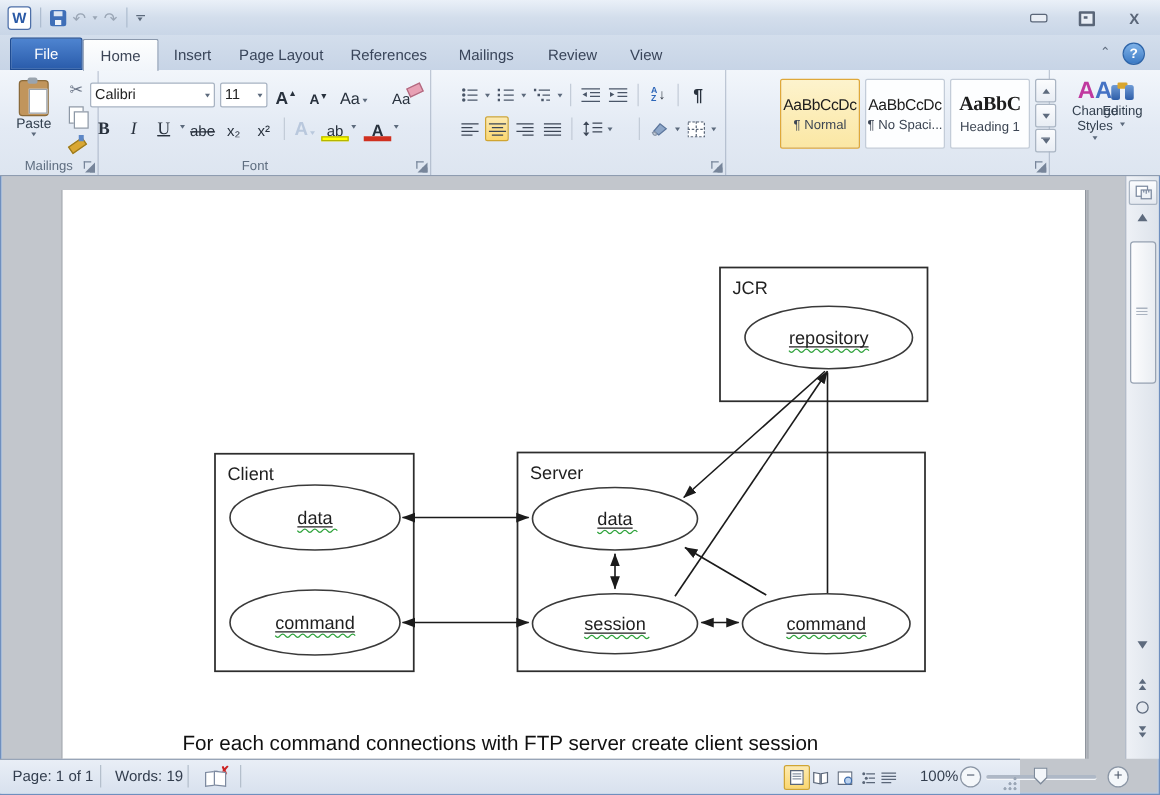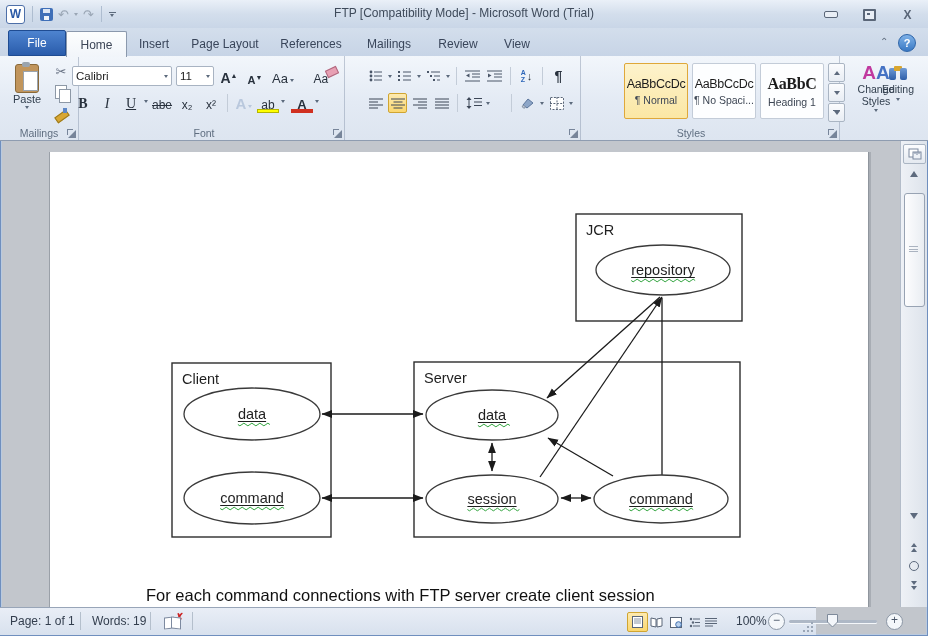--- a/index.html
+++ b/index.html
@@ -140,21 +140,20 @@
       <div class="floppy"></div>
       <span class="qglyph">↶</span>
       <span class="dd sm" style="border-top-color:#9aa6b5;"></span>
       <span class="qglyph">↷</span>
       <div class="qsep"></div>
       <div id="qat-more">
           <div class="bar"></div>
           <span class="dd sm"></span>
         </div>
     </div>
-    <div id="title-text">FTP [Compatibility Mode]  -  Microsoft Word (Trial)</div>
     <div id="winbtns">
       <div class="winbtn">
           <div class="minico"></div>
         </div>
       <div class="winbtn">
           <div class="restico"></div>
         </div>
       <div class="winbtn">
           <span class="closico">X</span>
         </div>
@@ -409,21 +408,20 @@
               <span style="width:7px;height:1px;background:#5d6a7d;"></span>
               <span class="tri-down mini"></span>
             </div>
         </div>
         <div class="bigbtn" style="margin-left:4px;width:46px;">
           <div class="aa-icon"><span class="a1">A</span><span class="a2">A</span></div>
           <span style="text-align:center;">Change Styles</span>
           <span class="dd sm" style="margin-top:2px;"></span>
         </div>
       </div>
-      <div class="glabel" style="width:218px;">Styles</div>
       <div class="launch"></div>
     </div>
 
     <div class="rgroup" style="left:869px;width:50px;border-right:none;">
       <div class="bigbtn" style="position:absolute;left:7px;top:8px;width:44px;">
         <div class="binoc">
             <span class="bridge"></span>
           </div>
         <span>Editing</span>
         <span class="dd sm" style="margin-top:3px;"></span>

